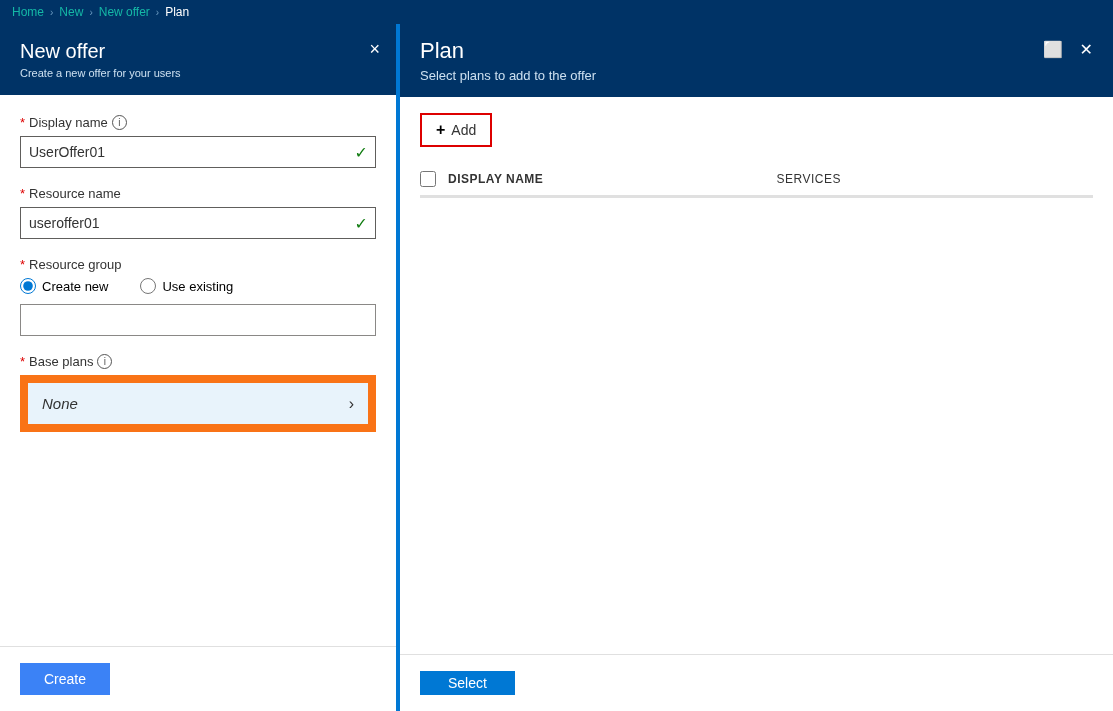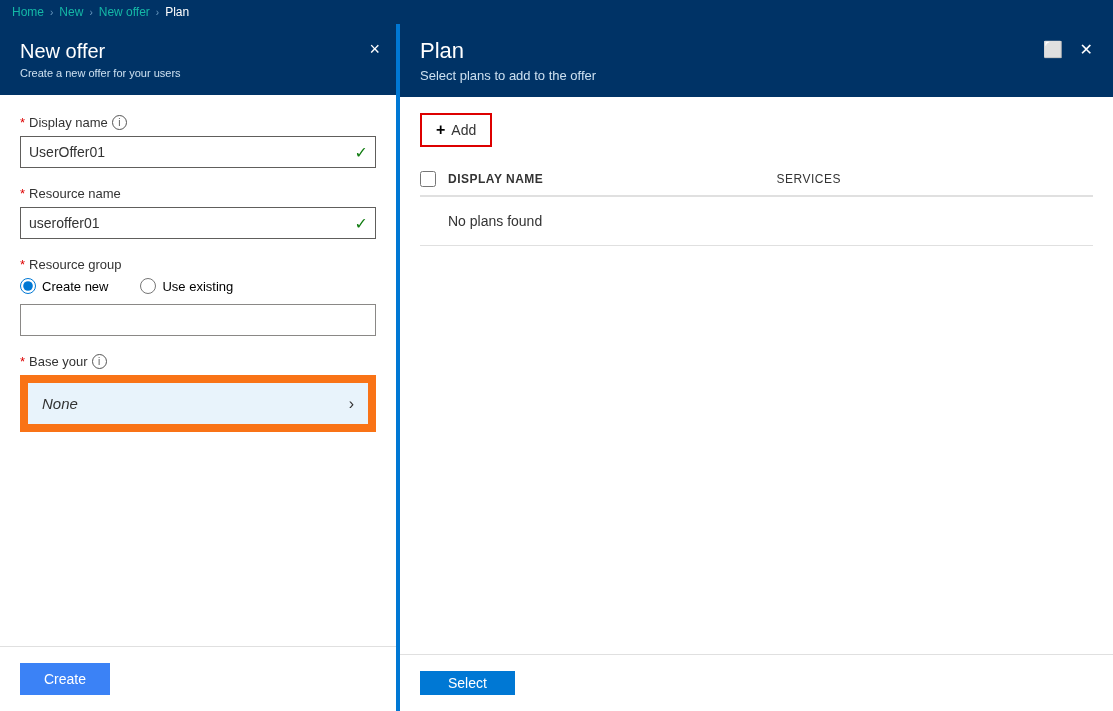--- a/index.html
+++ b/index.html
@@ -290,21 +290,21 @@
           </label>
         </div>
         <div class="resource-group-input-wrapper">
           <input type="text" class="resource-group-input" value="" style="">
         </div>
       </div>
 
       <div class="field-group">
         <div class="field-label">
           <span class="required-star">*</span>
-          <span>Base your</span>
+          <span>Base plans</span>
           <span class="info-icon">i</span>
         </div>
         <div class="base-plans-box">
           <div class="base-plans-value">None</div>
           <span class="chevron">›</span>
         </div>
       </div>
 
     </div>
 
@@ -331,21 +331,20 @@
         <span>Add</span>
       </button>
 
       <div class="table-area">
         <div class="table-header">
           <input type="checkbox" class="table-checkbox" style="">
           <span class="col-display-name">DISPLAY NAME</span>
           <span class="col-services">SERVICES</span>
         </div>
         <hr class="table-separator">
-        <div class="no-plans">No plans found</div>
         <hr class="table-separator">
       </div>
     </div>
 
     <div class="right-footer">
       <button class="select-btn">Select</button>
     </div>
   </div>
 
 </div>

